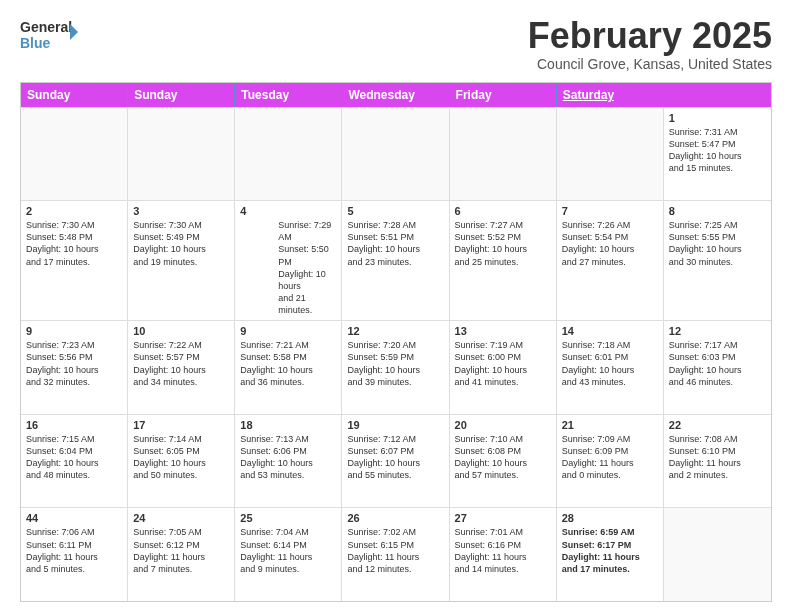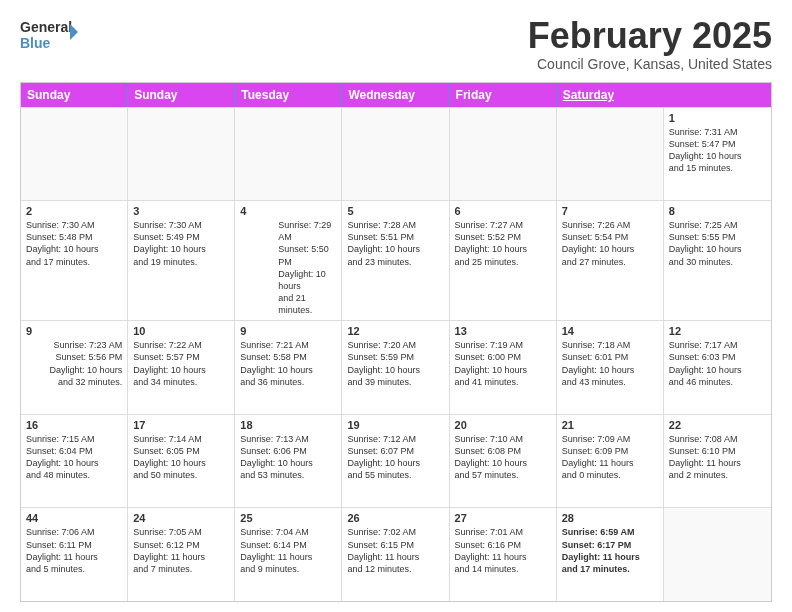--- a/index.html
+++ b/index.html
@@ -186,21 +186,21 @@
             <span class="day-num">8</span>
             <div class="cell-text" style="white-space: pre-line;">Sunrise: 7:25 AM
 Sunset: 5:55 PM
 Daylight: 10 hours
 and 30 minutes.</div>
           </div>
         </div>
         <div class="cal-row">
           <div class="cal-cell">
             <span class="day-num">9</span>
-            <div class="cell-text" style="white-space: pre-line; text-align: right;">Sunrise: 7:23 AM
+            <div class="cell-text" style="white-space: pre-line;">Sunrise: 7:23 AM
 Sunset: 5:56 PM
 Daylight: 10 hours
 and 32 minutes.</div>
           </div>
           <div class="cal-cell">
             <span class="day-num">10</span>
             <div class="cell-text" style="white-space: pre-line;">Sunrise: 7:22 AM
 Sunset: 5:57 PM
 Daylight: 10 hours
 and 34 minutes.</div>

